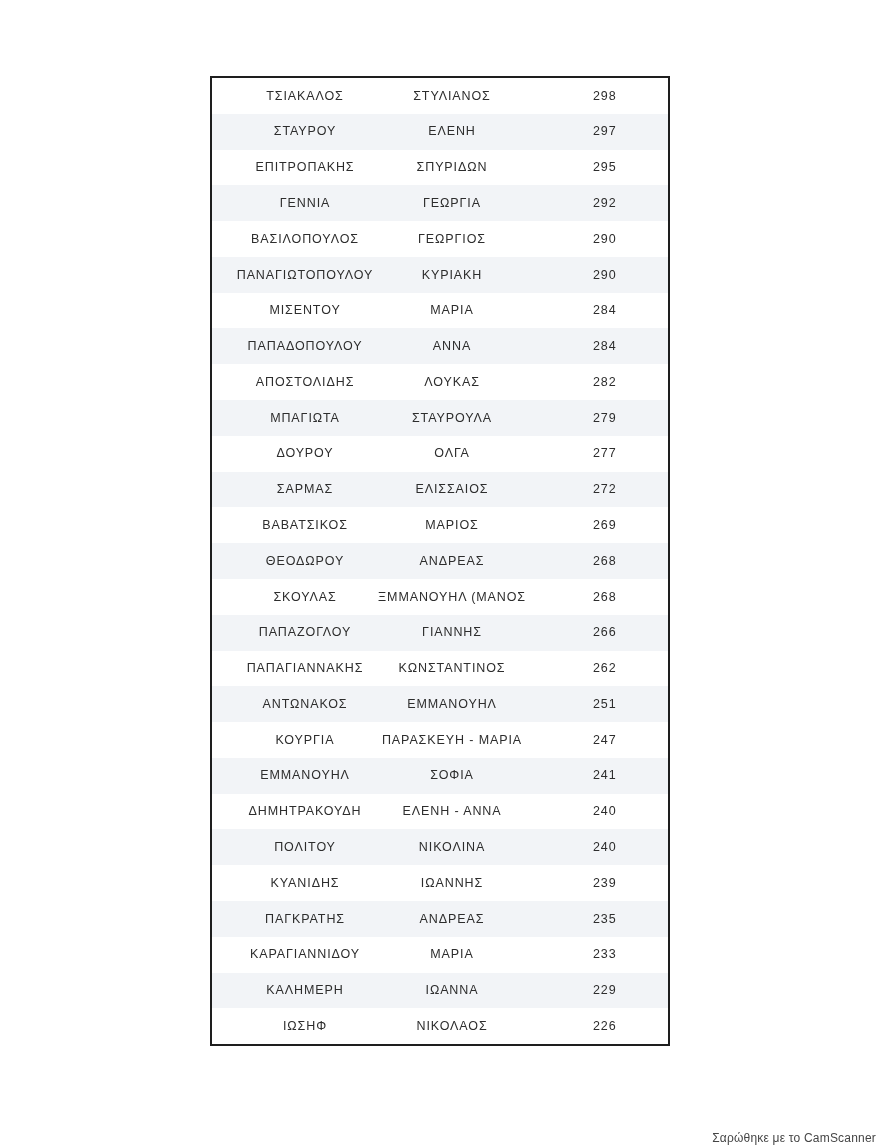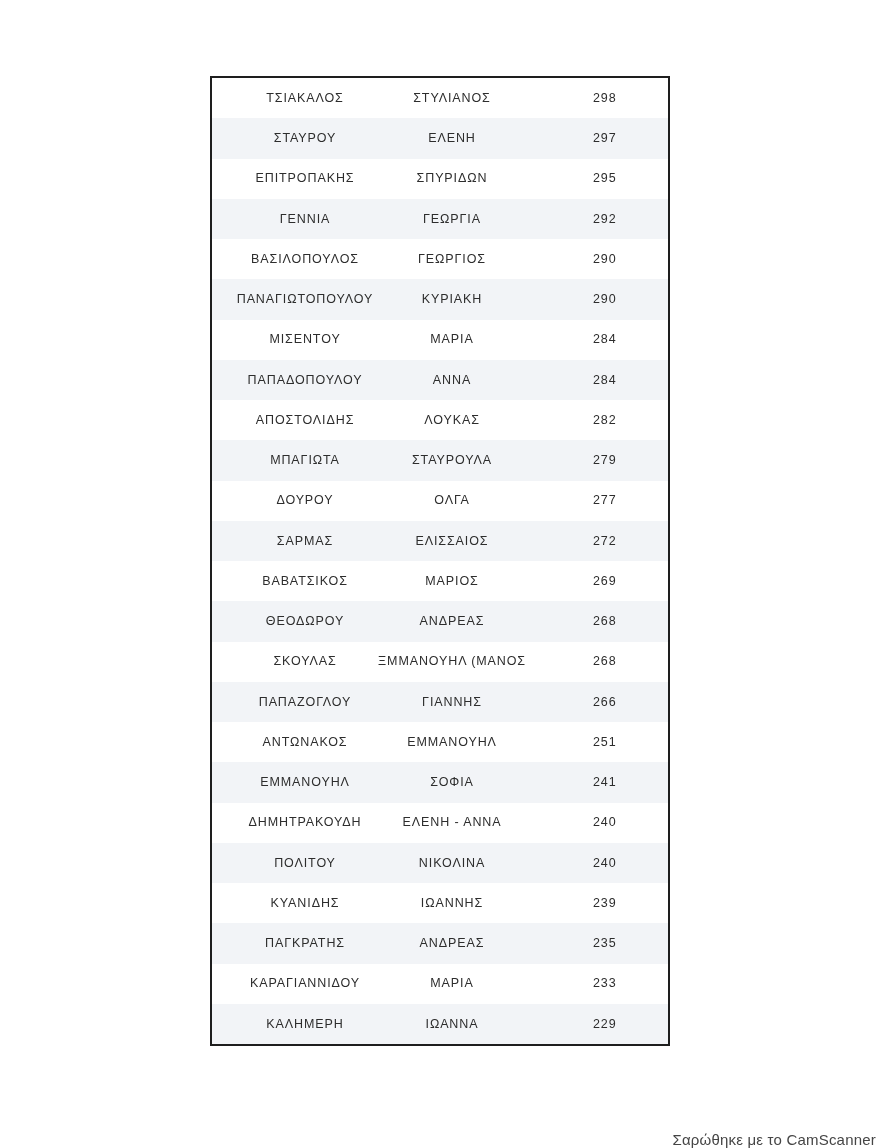--- a/index.html
+++ b/index.html
@@ -44,21 +44,21 @@
     white-space: nowrap;
     line-height: 1;
   }
   .cell.c1 { grid-column: 1; justify-self: center; text-align: center; }
   .cell.c2 { grid-column: 2; justify-self: center; text-align: center; }
   .cell.c3 { grid-column: 3; justify-self: start; padding-left: 71px; }
   .scanner-note {
     position: absolute;
     right: 4px;
     top: 1131px;
-    font-size: 15px;
+    font-size: 12px;
     letter-spacing: 0.2px;
     color: #454545;
   }
 </style>
 </head>
 <body>
 
 <div class="page">
 
   <div class="results-table">
@@ -152,28 +152,38 @@
     <span class="cell c2">ΞΜΜΑΝΟΥΗΛ (ΜΑΝΟΣ</span>
     <span class="cell c3">268</span>
   </div>
 
   <div class="row">
     <span class="cell c1">ΠΑΠΑΖΟΓΛΟΥ</span>
     <span class="cell c2">ΓΙΑΝΝΗΣ</span>
     <span class="cell c3">266</span>
   </div>
 
+  <div class="row">
+    <span class="cell c1">ΠΑΠΑΓΙΑΝΝΑΚΗΣ</span>
+    <span class="cell c2">ΚΩΝΣΤΑΝΤΙΝΟΣ</span>
+    <span class="cell c3">262</span>
+  </div>
 
 
   <div class="row">
     <span class="cell c1">ΑΝΤΩΝΑΚΟΣ</span>
     <span class="cell c2">ΕΜΜΑΝΟΥΗΛ</span>
     <span class="cell c3">251</span>
   </div>
 
+  <div class="row">
+    <span class="cell c1">ΚΟΥΡΓΙΑ</span>
+    <span class="cell c2">ΠΑΡΑΣΚΕΥΗ - ΜΑΡΙΑ</span>
+    <span class="cell c3">247</span>
+  </div>
 
 
   <div class="row">
     <span class="cell c1">ΕΜΜΑΝΟΥΗΛ</span>
     <span class="cell c2">ΣΟΦΙΑ</span>
     <span class="cell c3">241</span>
   </div>
 
   <div class="row">
     <span class="cell c1">ΔΗΜΗΤΡΑΚΟΥΔΗ</span>
@@ -205,17 +215,22 @@
     <span class="cell c3">233</span>
   </div>
 
 
   <div class="row">
     <span class="cell c1">ΚΑΛΗΜΕΡΗ</span>
     <span class="cell c2">ΙΩΑΝΝΑ</span>
     <span class="cell c3">229</span>
   </div>
 
+  <div class="row">
+    <span class="cell c1">ΙΩΣΗΦ</span>
+    <span class="cell c2">ΝΙΚΟΛΑΟΣ</span>
+    <span class="cell c3">226</span>
+  </div>
 </div>
 
   <div class="scanner-note">Σαρώθηκε με το CamScanner</div>
 
 </div>
 
 </body></html>

